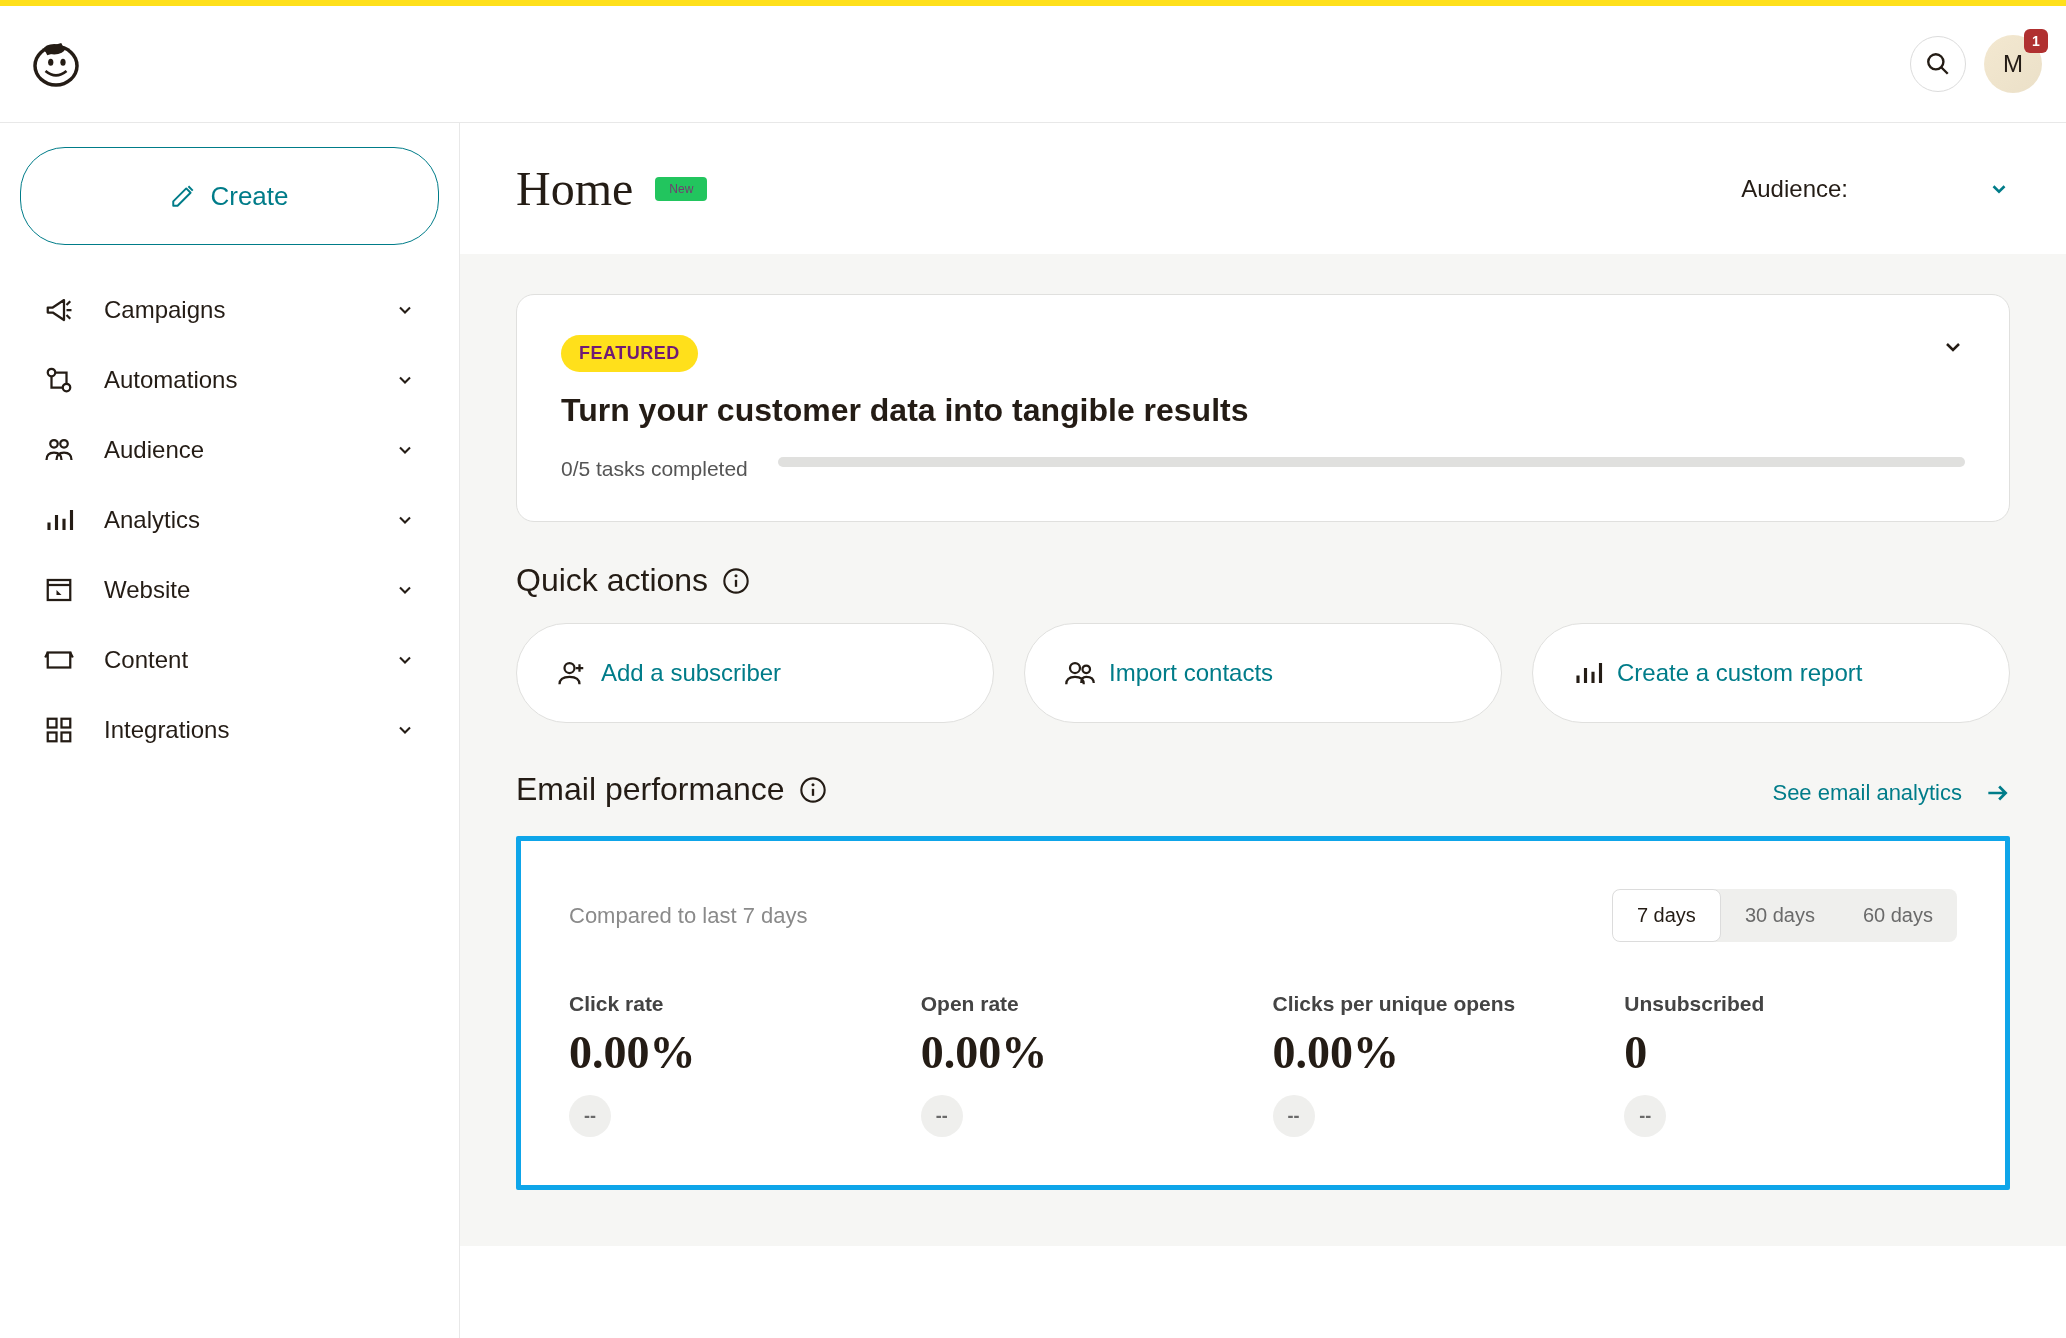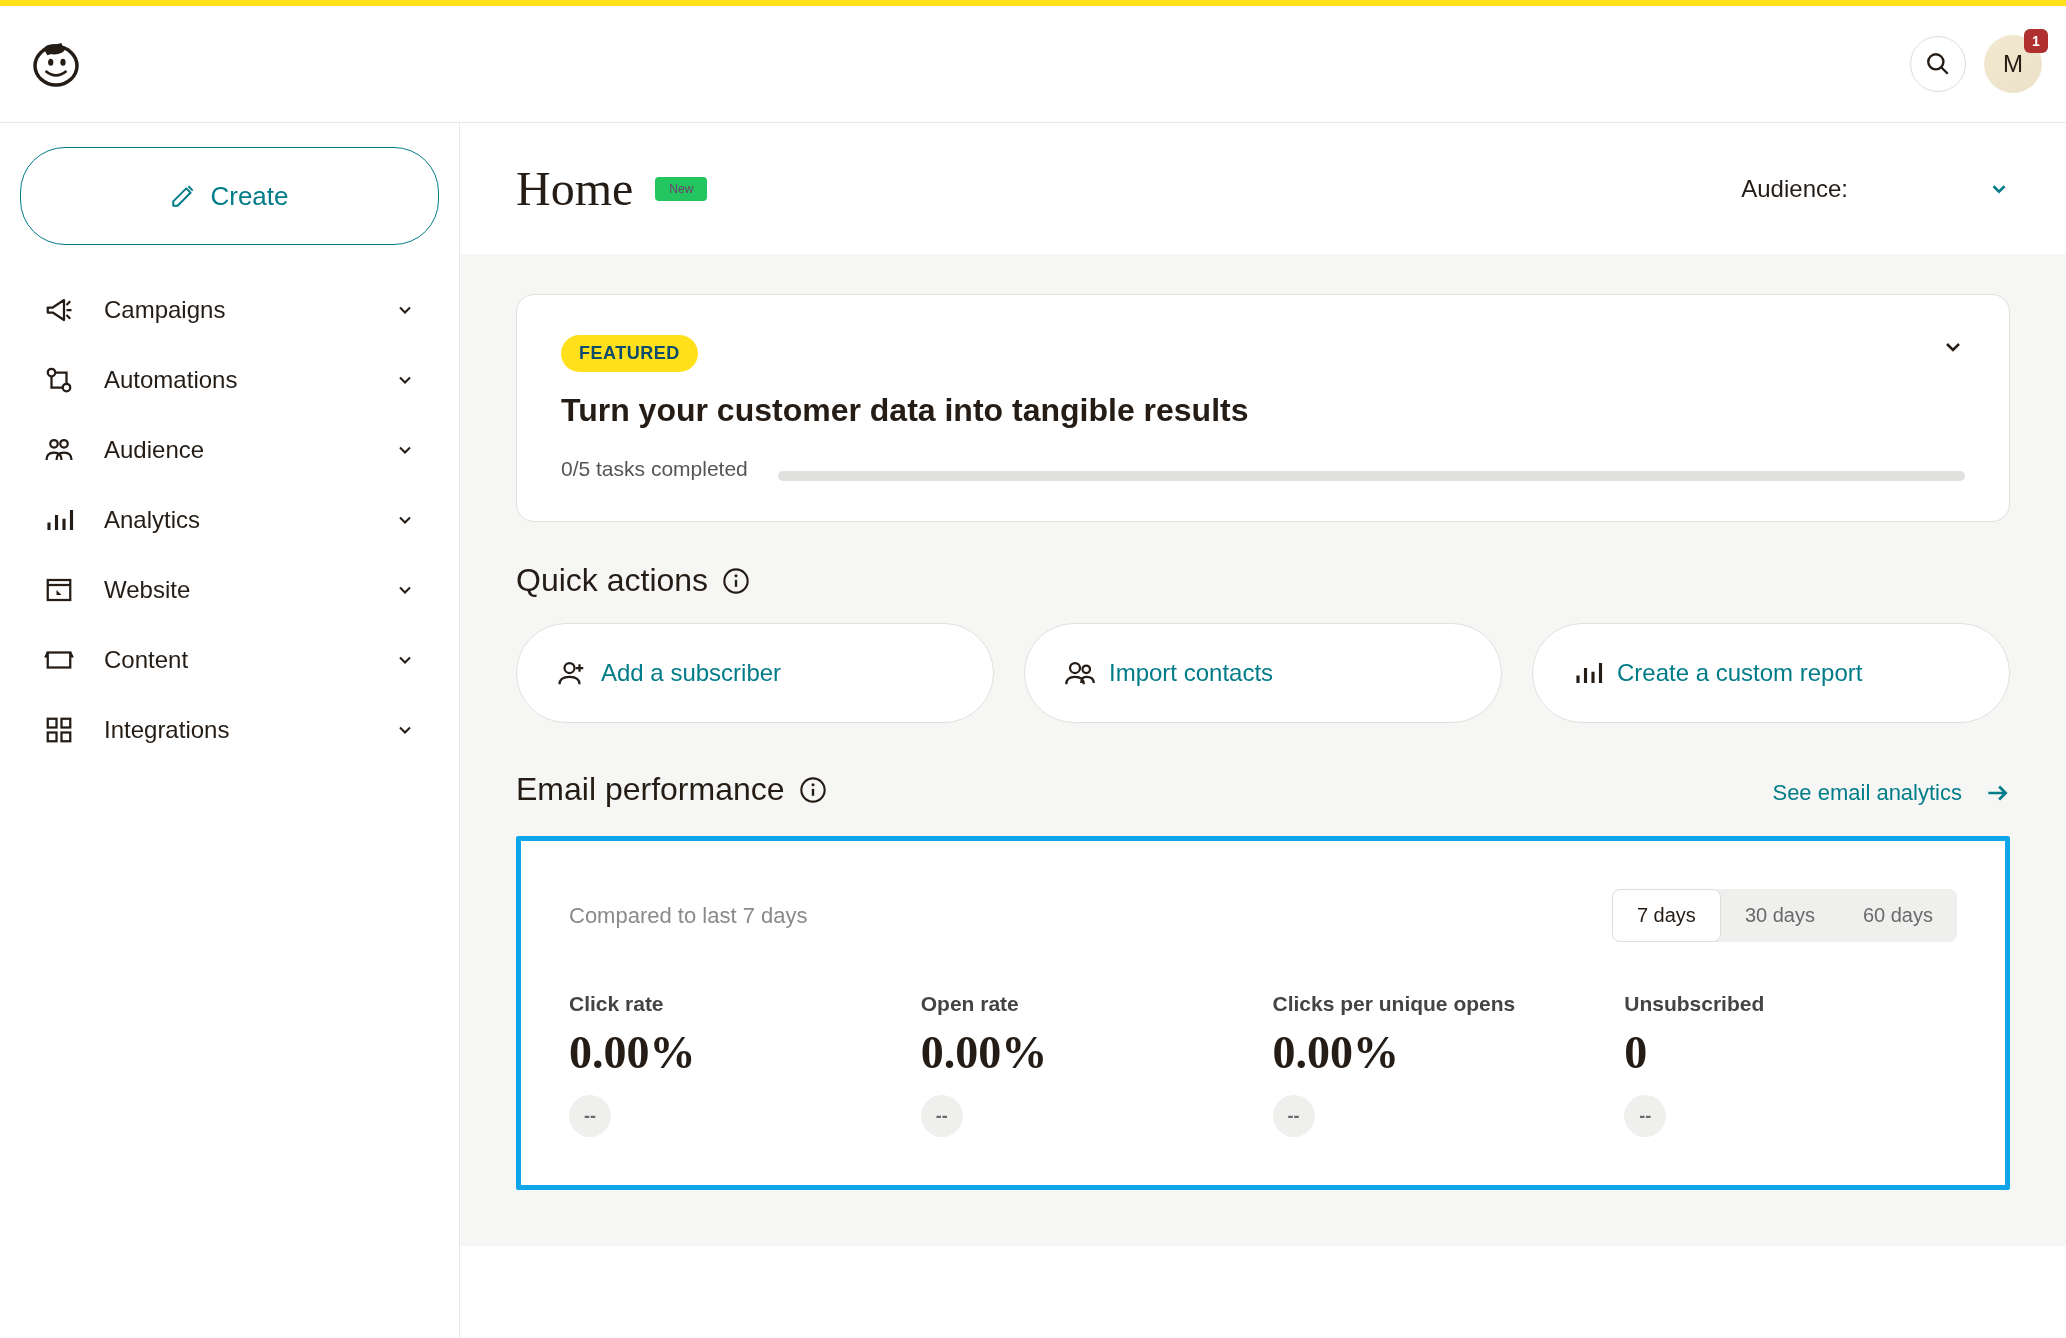--- a/index.html
+++ b/index.html
@@ -19,24 +19,24 @@
 .nav-label { flex: 1; }
 .nav-chevron { width: 20px; height: 20px; }
 .main { flex: 1; }
 .page-header { padding: 38px 56px; display: flex; align-items: center; justify-content: space-between; }
 .page-title-wrap { display: flex; align-items: center; gap: 22px; }
 .page-title { font-family: Georgia, 'Times New Roman', serif; font-size: 48px; font-weight: 400; }
 .new-badge { background: #22c55e; color: #704070; padding: 5px 14px; border-radius: 4px; font-size: 12px; }
 .audience-selector { display: flex; align-items: center; gap: 140px; font-size: 24px; font-weight: 500; cursor: pointer; }
 .content-area { background: #f6f6f4; padding: 40px 56px 56px 56px; min-height: 900px; }
 .featured-card { background: #fff; border: 1px solid #e0e0de; border-radius: 18px; padding: 40px 44px 40px 44px; position: relative; margin-bottom: 40px; }
-.featured-badge { display: inline-block; background: #ffe01b; color: #0c4a6e; font-size: 18px; font-weight: 700; padding: 8px 18px; border-radius: 30px; margin-bottom: 20px; letter-spacing:0.5px; }
+.featured-badge { display: inline-block; background: #ffe01b; color: #701a75; font-size: 18px; font-weight: 700; padding: 8px 18px; border-radius: 30px; margin-bottom: 20px; letter-spacing:0.5px; }
 .featured-title { font-size: 32px; font-weight: 600; margin-bottom: 28px; }
 .featured-expand { position: absolute; top: 40px; right: 44px; cursor: pointer; }
-.progress-row { display: flex; align-items: flex-end; gap: 30px; }
+.progress-row { display: flex; align-items: flex-start; gap: 30px; }
 .progress-text { color: #555; font-size: 21px; white-space: nowrap; }
 .progress-bar { flex: 1; height: 10px; background: #e0e0de; border-radius: 6px; }
 .section-header { display: flex; align-items: center; gap: 14px; margin-bottom: 24px; }
 .section-title { font-size: 32px; font-weight: 400; }
 .info-icon { width: 28px; height: 28px; }
 .quick-actions-row { display: flex; gap: 30px; margin-bottom: 48px; }
 .quick-action { flex: 1; background: #fff; border: 1px solid #e0e0de; border-radius: 60px; padding: 34px 40px; display: flex; align-items: center; gap: 14px; cursor: pointer; }
 .quick-action-icon { width: 30px; height: 30px; flex-shrink: 0; }
 .quick-action-label { color: #007c89; font-size: 24px; font-weight: 500; }
 .perf-header { display: flex; align-items: center; justify-content: space-between; margin-bottom: 22px; }

